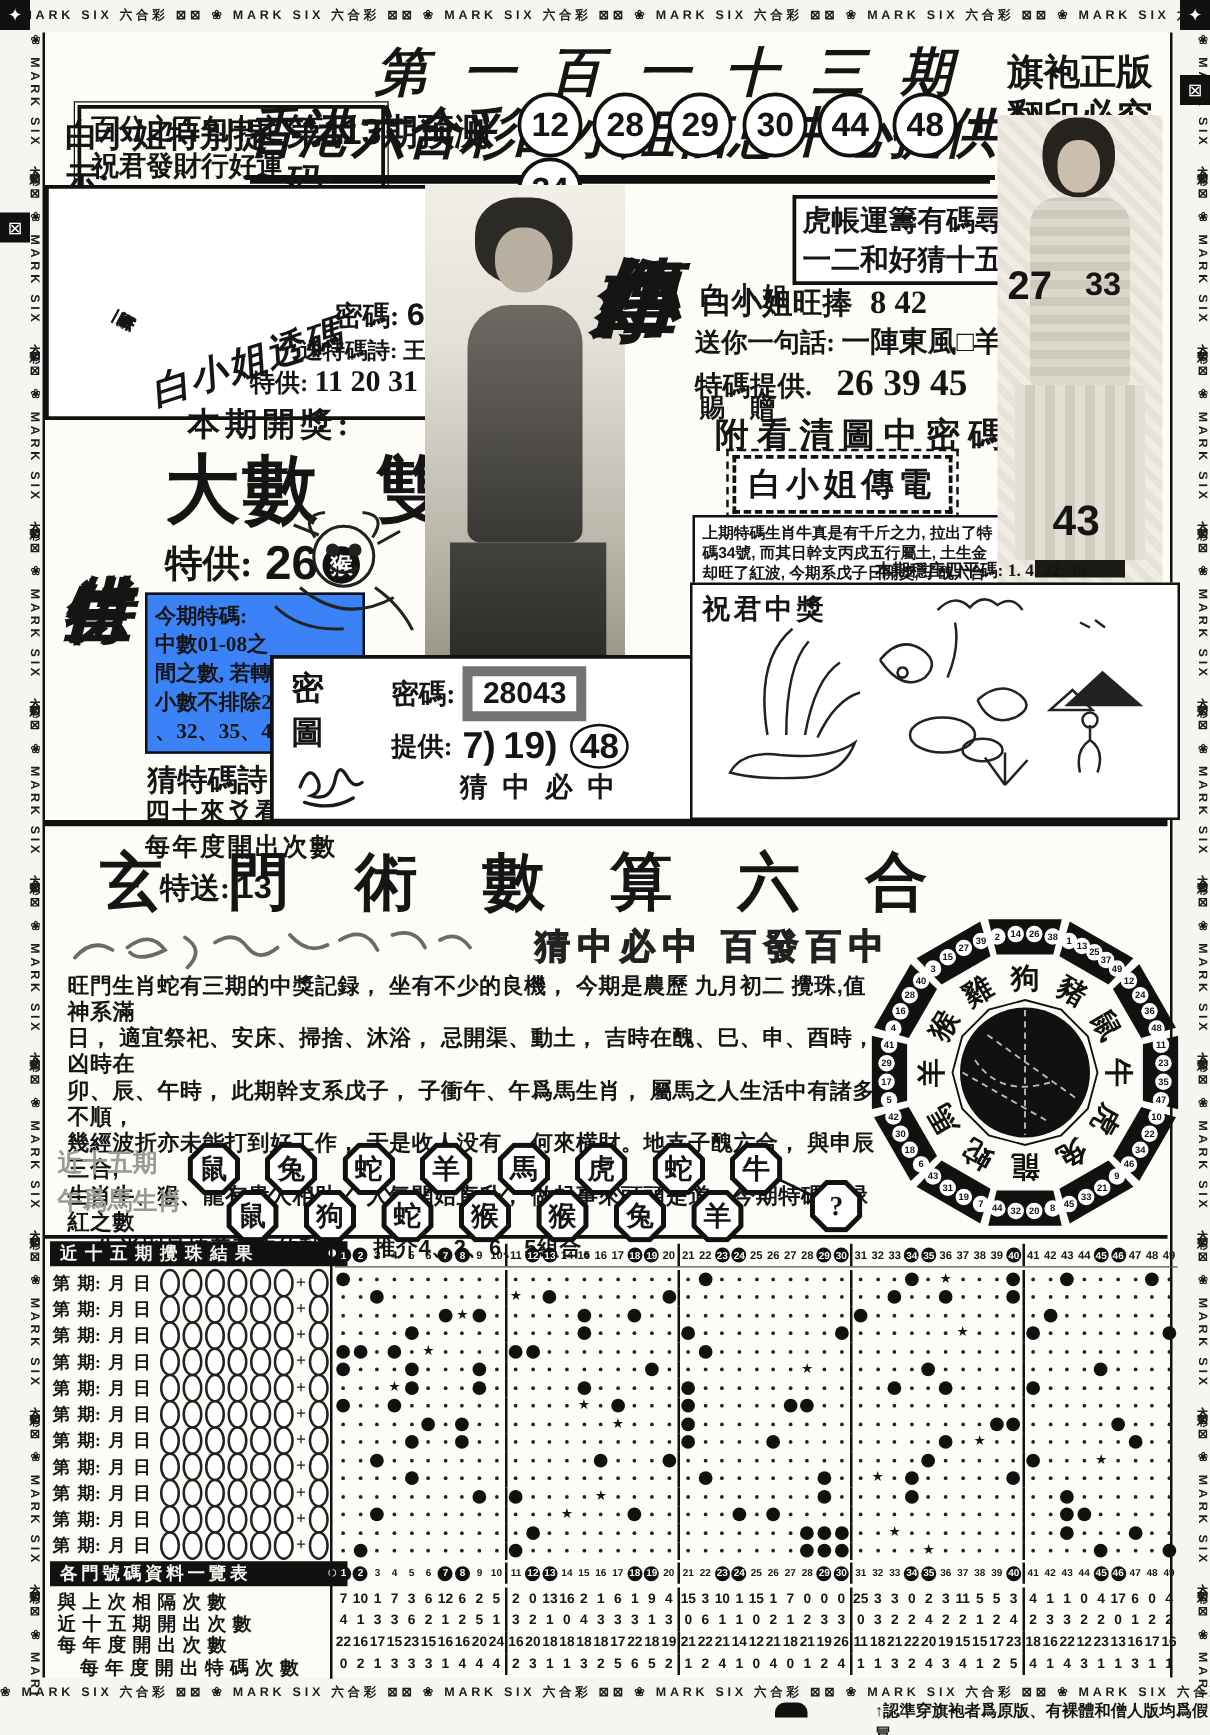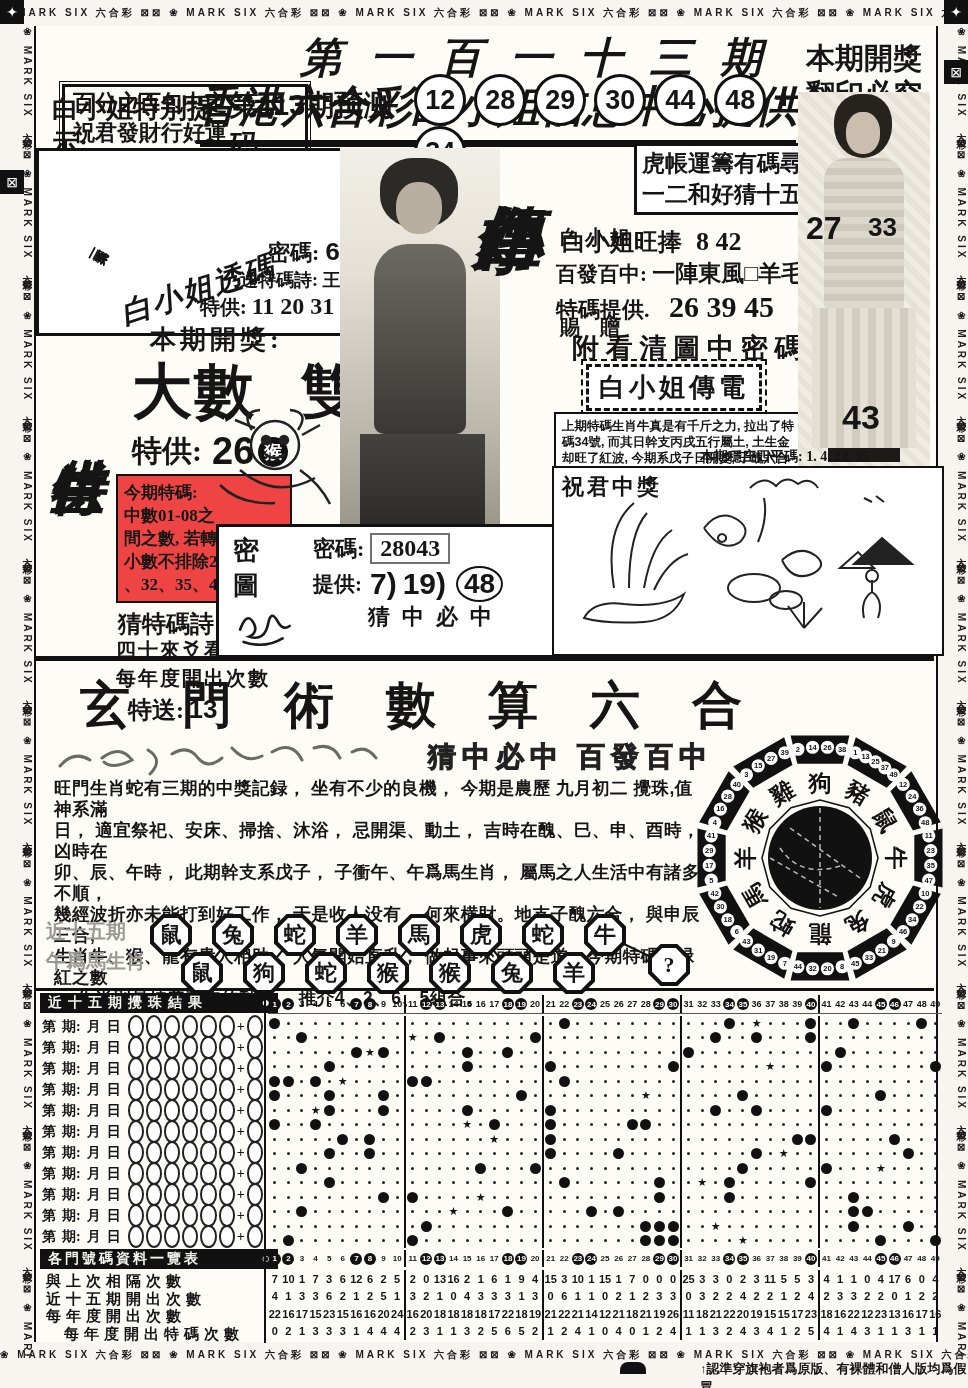--- a/index.html
+++ b/index.html
@@ -62,21 +62,21 @@
 
 <div class="abs" style="left:34px;top:26px;width:900px;height:1316px;background:#fdfcf7;border-left:2px solid #111;border-right:2px solid #111;"></div>
 
 <div class="abs box2" style="left:62px;top:84px;width:232px;height:62px;outline:1px solid #111;outline-offset:2px;display:flex;flex-direction:column;justify-content:center;padding-left:8px;">
   <div class="brush" style="font-size:22px;">百分之百包中定</div>
   <div class="brush" style="font-size:22px;">祝君發財行好運</div>
 </div>
 <div class="abs brush" style="left:300px;top:30px;width:500px;font-size:42px;letter-spacing:28px;white-space:nowrap;font-style:italic;">第一百一十三期</div>
 <div class="abs brush" style="left:196px;top:78px;width:600px;font-size:43px;white-space:nowrap;font-style:italic;border-bottom:4px solid #111;padding-bottom:4px;box-shadow:0 7px 0 -4px #111;">香港六合彩白小姐信息中心提供</div>
 <div class="abs brush" style="left:806px;top:40px;font-size:29px;line-height:36px;">
-  <div>本期開獎</div>
+  <div>旗袍正版</div>
   <div>翻印必究</div>
 </div>
 <div class="abs" style="left:52px;top:98px;width:760px;top:100px;height:52px;display:flex;align-items:center;">
   <span class="brush" style="font-size:27px;">白小姐特别提示:</span>
   <span style="font-size:29px;font-weight:900;">第113期预测码:</span>
   <span id="pred"><span class="num-circle">12</span><span class="num-circle">28</span><span class="num-circle">29</span><span class="num-circle">30</span><span class="num-circle">44</span><span class="num-circle">48</span><span class="plus">+</span><span class="num-circle">34</span></span>
 </div>
 <div class="abs" style="left:800px;top:102px;font-size:15px;font-weight:900;line-height:17px;">
       <div>本报应彩民</div>
       <div>朋友的利益,</div>
@@ -103,21 +103,21 @@
 <div class="abs serif" style="left:150px;top:322px;font-size:26px;font-weight:900;letter-spacing:4px;">本期開獎:</div>
 <div class="abs brush" style="left:132px;top:352px;font-size:60px;letter-spacing:2px;white-space:nowrap;">
   <span>大數</span>
   <span style="margin-left:28px;">雙數</span>
 </div>
 <div class="abs" style="left:132px;top:430px;display:flex;align-items:center;">
   <span class="serif" style="font-size:30px;font-weight:900;">特供:</span>
   <span style="font-size:38px;font-weight:bold;margin-left:10px;">26</span>
   <span style="width:30px;height:30px;background:#111;color:#fff;border-radius:50%;display:inline-flex;align-items:center;justify-content:center;font-size:18px;font-weight:bold;margin-left:4px;">猴</span>
 </div>
-<div class="abs" style="left:116px;top:474px;width:160px;border:2px solid #111;padding:5px 6px;background:#ef4444;">
+<div class="abs" style="left:116px;top:474px;width:160px;border:2px solid #111;padding:5px 6px;background:#3b82f6;">
   <div class="serif" style="font-size:17px;font-weight:900;">今期特碼:</div>
   <div class="serif" style="font-size:17px;font-weight:bold;line-height:23px;">
         <div>中數01-08之</div>
         <div>間之數, 若轉</div>
         <div>小數不排除28</div>
         <div>、32、35、44</div>
       </div>
 </div>
 <div class="abs brush" style="left:118px;top:608px;font-size:24px;">猜特碼詩:</div>
 <div class="abs serif" style="left:116px;top:636px;font-size:20px;font-weight:bold;line-height:28px;letter-spacing:2px;">
@@ -155,46 +155,46 @@
 <div class="abs" style="left:216px;top:524px;width:344px;height:128px;border:3px solid #111;background:#fff;display:flex;">
   <div style="width:90px;display:flex;flex-direction:column;align-items:center;justify-content:space-around;padding:6px 0;">
     <div class="brush" style="font-size:26px;letter-spacing:14px;margin-left:14px;">密圖</div>
     <svg width="66" height="52" viewBox="0 0 66 52">
       <path d="M6 30 q8 -22 16 -6 q4 10 -6 14 q18 6 22 -16 q3 -14 10 -2 q6 12 14 6 M10 44 q24 8 44 -4" fill="none" stroke="#1a1a1a" stroke-width="3" stroke-linecap="round"></path>
     </svg>
   </div>
   <div style="flex:1;padding:6px 4px;">
     <div style="display:flex;align-items:center;">
       <span class="brush" style="font-size:22px;">密碼:</span>
-      <span style="border:2px solid #737373;padding:0 8px;font-size:24px;font-weight:bold;margin-left:6px;font-family:Liberation Serif, serif;">28043</span>
+      <span style="border:8px solid #737373;padding:0 8px;font-size:24px;font-weight:bold;margin-left:6px;font-family:Liberation Sans, sans-serif;">28043</span>
     </div>
     <div style="display:flex;align-items:center;margin-top:2px;">
       <span class="brush" style="font-size:21px;">提供:</span>
       <span style="font-size:30px;font-weight:bold;margin-left:8px;">7)</span>
       <span style="font-size:30px;font-weight:bold;margin-left:6px;">19)</span>
       <span style="font-size:28px;font-weight:bold;margin-left:10px;border:2px solid #111;border-radius:50%;padding:0 6px;">48</span>
     </div>
     <div class="brush" style="font-size:22px;text-align:center;letter-spacing:12px;">猜中必中</div>
   </div>
 </div>
 
 <div class="abs brush" style="left:560px;top:162px;font-size:20px;line-height:30px;white-space:pre;">
   <div>白 小 姐</div>
   <div>賜    贈</div>
 </div>
-<div class="abs" style="left:634px;top:143px;width:168px;border:3px solid #111;padding:2px 5px;background:#fff;">
+<div class="abs" style="left:634px;top:156px;width:168px;border:3px solid #111;padding:2px 5px;background:#fff;">
   <div class="brush" style="font-size:23px;white-space:nowrap;">虎帳運籌有碼尋</div>
   <div class="brush" style="font-size:23px;white-space:nowrap;">一二和好猜十五</div>
 </div>
 <div class="abs serif" style="left:562px;top:226px;font-size:24px;font-weight:bold;">
   <span>白小姐旺捧</span>
   <span style="font-size:26px;margin-left:8px;">8   42</span>
 </div>
 <div class="abs serif" style="left:556px;top:258px;font-size:21px;font-weight:bold;white-space:nowrap;">
-  <span>百發百中:</span>
+  <span>送你一句話:</span>
   <span style="font-size:23px;">一陣東風□羊毛</span>
 </div>
 <div class="abs serif" style="left:556px;top:290px;font-size:22px;font-weight:bold;">
   <span>特碼提供.</span>
   <span style="font-size:30px;margin-left:14px;">26  39  45</span>
 </div>
 <div class="abs brush" style="left:572px;top:330px;font-size:27px;">附 看 清 圖 中 密 碼</div>
 <div class="abs" style="left:586px;top:364px;width:170px;border:3px dashed #111;outline:2px dashed #111;outline-offset:3px;background:#fff;text-align:center;padding:3px 0;">
   <span class="brush" style="font-size:26px;letter-spacing:4px;">白小姐傳電</span>
 </div>

